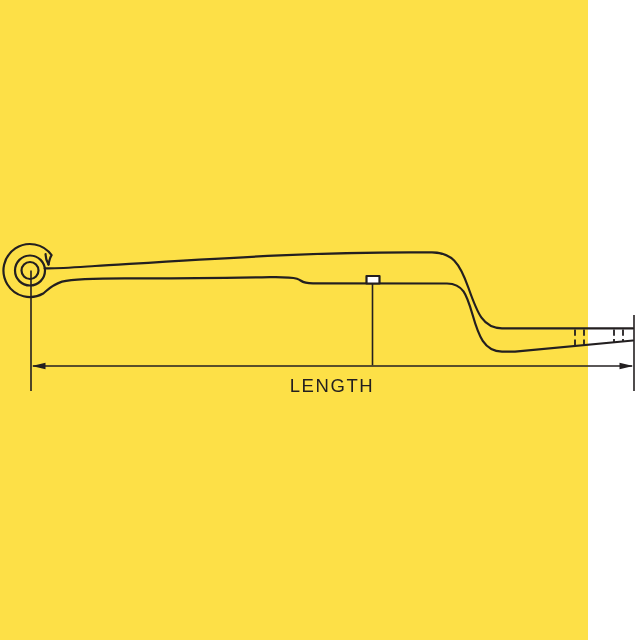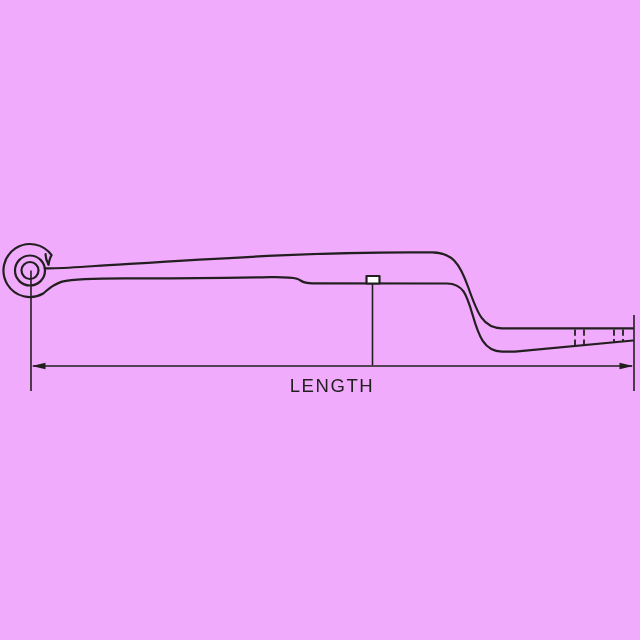--- a/index.html
+++ b/index.html
@@ -6,23 +6,23 @@
     margin: 0;
     padding: 0;
     width: 640px;
     height: 640px;
     background: #ffffff;
     font-family: "Liberation Sans", sans-serif;
     overflow: hidden;
   }
   .canvas {
     position: relative;
-    width: 640px;
+    width: 588px;
     height: 640px;
-    background: #f0abfc;
+    background: #fde047;
   }
   svg { display: block; }
   .dim-label {
     font-family: "Liberation Sans", sans-serif;
     font-size: 18.5px;
     letter-spacing: 1.6px;
     font-weight: 400;
   }
 </style>
 </head>

